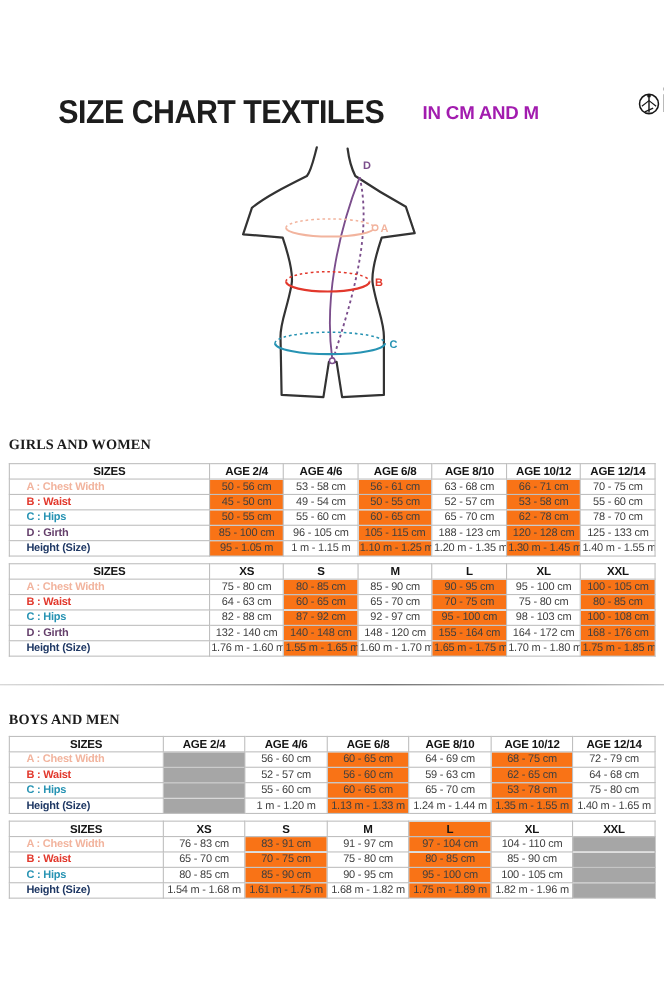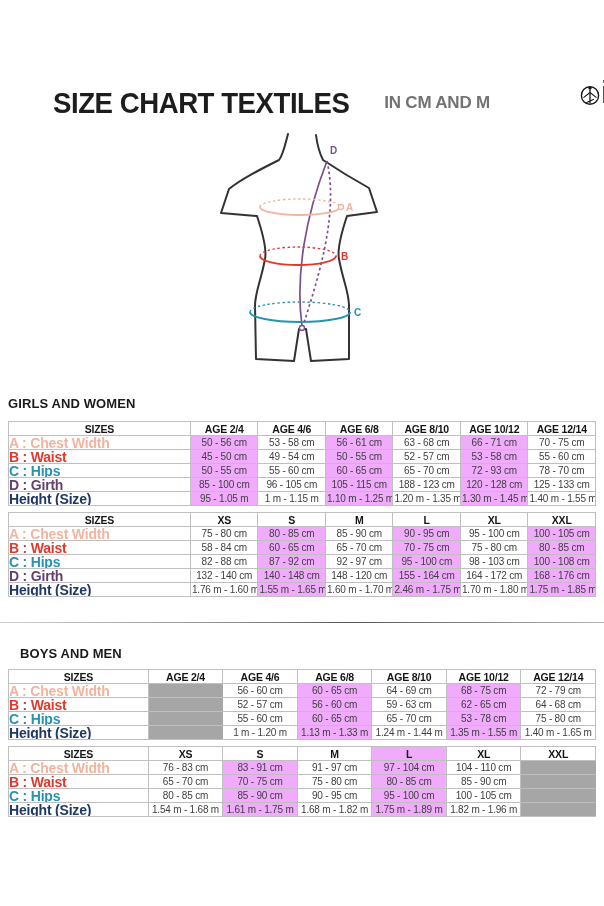--- a/index.html
+++ b/index.html
@@ -10,60 +10,61 @@
   }
   
   .title-row {
     position:absolute; left:13px; top:86px;
     display:flex; align-items:center; gap:9px; white-space:nowrap;margin-left:40px;
   }
   .main-title {
     font-size:30px; font-weight:600; letter-spacing:-0.5px;
     color:#1d1d1d; transform:scaleX(0.92); transform-origin:left;
   }
-  .sub-title { font-size:17px; font-weight:600; color:#737373; letter-spacing:-0.2px; }
+  .sub-title { font-size:17px; font-weight:600; color:#a21caf; letter-spacing:-0.2px; }
   .brand {
     position:absolute; top:76px; right:-5px;
     display:flex; align-items:baseline; white-space:nowrap;
     font-size:30px; font-weight:400; color:#161616; letter-spacing:1px;
     transform:scaleY(1.02);
   }
   .brand .o-icon { position:relative; top:3px; margin:0 1px; }
   
   .figure-wrap { position:absolute; left:205px; top:128px; width:205px; height:245px; }
   
   .sec-heading {
     position:absolute; left:8px; font-size:13px; font-weight:bold; color:#1b1b1b;
     letter-spacing:0.1px;
+    font-family:Liberation Serif, serif;
   }
   #girls-heading { top:396px; }
-  #boys-heading  { top:646px;margin-left:12px; }
+  #boys-heading  { top:646px; }
   .divider {
     position:absolute; left:0; top:622px; width:604px; height:1px;
     background:linear-gradient(to right,#d0d0d0 0%,#8a8a8a 40%,#555 58%,#b5b5b5 100%);
   }
   
   table {
     position:absolute; left:8px; width:588px;
     border-collapse:collapse; table-layout:fixed; background:#fff;
   }
   #table-girls-ages    { top:421px; }
   #table-girls-letters { top:512px; }
   #table-boys-ages     { top:669px; }
   #table-boys-letters  { top:746px; }
   th, td {
     border:1px solid #bfbfbf; height:13px; line-height:12px;
     font-size:10px; padding:0 1px; text-align:center;
     color:#3f3f3f; white-space:nowrap; overflow:hidden; letter-spacing:-0.2px;
   }
   th { font-weight:bold; color:#151515; font-size:10.5px; }
-  td.rowlabel { text-align:left; font-weight:bold; padding-left:0; font-size:14px; }
+  td.rowlabel { text-align:left; font-weight:bold; padding-left:15px; font-size:10px; }
   .girls col.labelcol { width:31%; }
   .boys  col.labelcol { width:23.8%; }
-  td.shaded, th.shaded { background:#f0abfc;margin-top:14px; }
+  td.shaded, th.shaded { background:#f97316;margin-top:14px; }
   td.blocked { background:#a6a6a6; border-color:#a6a6a6; border-top-color:#bfbfbf; border-bottom-color:#bfbfbf; }
 </style>
 </head>
 <body>
 
 <div id="page">
 
   <div class="title-row">
     <span class="main-title">SIZE CHART TEXTILES</span>
     <span class="sub-title">IN CM AND M</span>
@@ -159,21 +160,21 @@
           <td>52 - 57 cm</td>
           <td class="shaded">53 - 58 cm</td>
           <td>55 - 60 cm</td>
         </tr>
         <tr>
           <td class="rowlabel" style="color: rgb(39, 147, 179);">C : Hips</td>
           <td class="shaded">50 - 55 cm</td>
           <td>55 - 60 cm</td>
           <td class="shaded">60 - 65 cm</td>
           <td>65 - 70 cm</td>
-          <td class="shaded">72 - 93 cm</td>
+          <td class="shaded">62 - 78 cm</td>
           <td>78 - 70 cm</td>
         </tr>
         <tr>
           <td class="rowlabel" style="color: rgb(100, 63, 107);">D : Girth</td>
           <td class="shaded">85 - 100 cm</td>
           <td>96 - 105 cm</td>
           <td class="shaded">105 - 115 cm</td>
           <td>188 - 123 cm</td>
           <td class="shaded">120 - 128 cm</td>
           <td>125 - 133 cm</td>
@@ -215,21 +216,21 @@
           <td class="rowlabel" style="color: rgb(242, 180, 158);">A : Chest Width</td>
           <td>75 - 80 cm</td>
           <td class="shaded">80 - 85 cm</td>
           <td>85 - 90 cm</td>
           <td class="shaded">90 - 95 cm</td>
           <td>95 - 100 cm</td>
           <td class="shaded">100 - 105 cm</td>
         </tr>
         <tr>
           <td class="rowlabel" style="color: rgb(226, 56, 44);">B : Waist</td>
-          <td>58 - 84 cm</td>
+          <td>64 - 63 cm</td>
           <td class="shaded">60 - 65 cm</td>
           <td>65 - 70 cm</td>
           <td class="shaded">70 - 75 cm</td>
           <td>75 - 80 cm</td>
           <td class="shaded">80 - 85 cm</td>
         </tr>
         <tr>
           <td class="rowlabel" style="color: rgb(39, 147, 179);">C : Hips</td>
           <td>82 - 88 cm</td>
           <td class="shaded">87 - 92 cm</td>
@@ -245,21 +246,21 @@
           <td>148 - 120 cm</td>
           <td class="shaded">155 - 164 cm</td>
           <td>164 - 172 cm</td>
           <td class="shaded">168 - 176 cm</td>
         </tr>
         <tr>
           <td class="rowlabel" style="color: rgb(31, 56, 100);">Height (Size)</td>
           <td>1.76 m - 1.60 m</td>
           <td class="shaded">1.55 m - 1.65 m</td>
           <td>1.60 m - 1.70 m</td>
-          <td class="shaded">2.46 m - 1.75 m</td>
+          <td class="shaded">1.65 m - 1.75 m</td>
           <td>1.70 m - 1.80 m</td>
           <td class="shaded">1.75 m - 1.85 m</td>
         </tr>
       </tbody>
     </table>
 
   <div class="divider"></div>
 
   <div class="sec-heading" id="boys-heading">BOYS AND MEN</div>
   <table id="table-boys-ages" class="boys">

